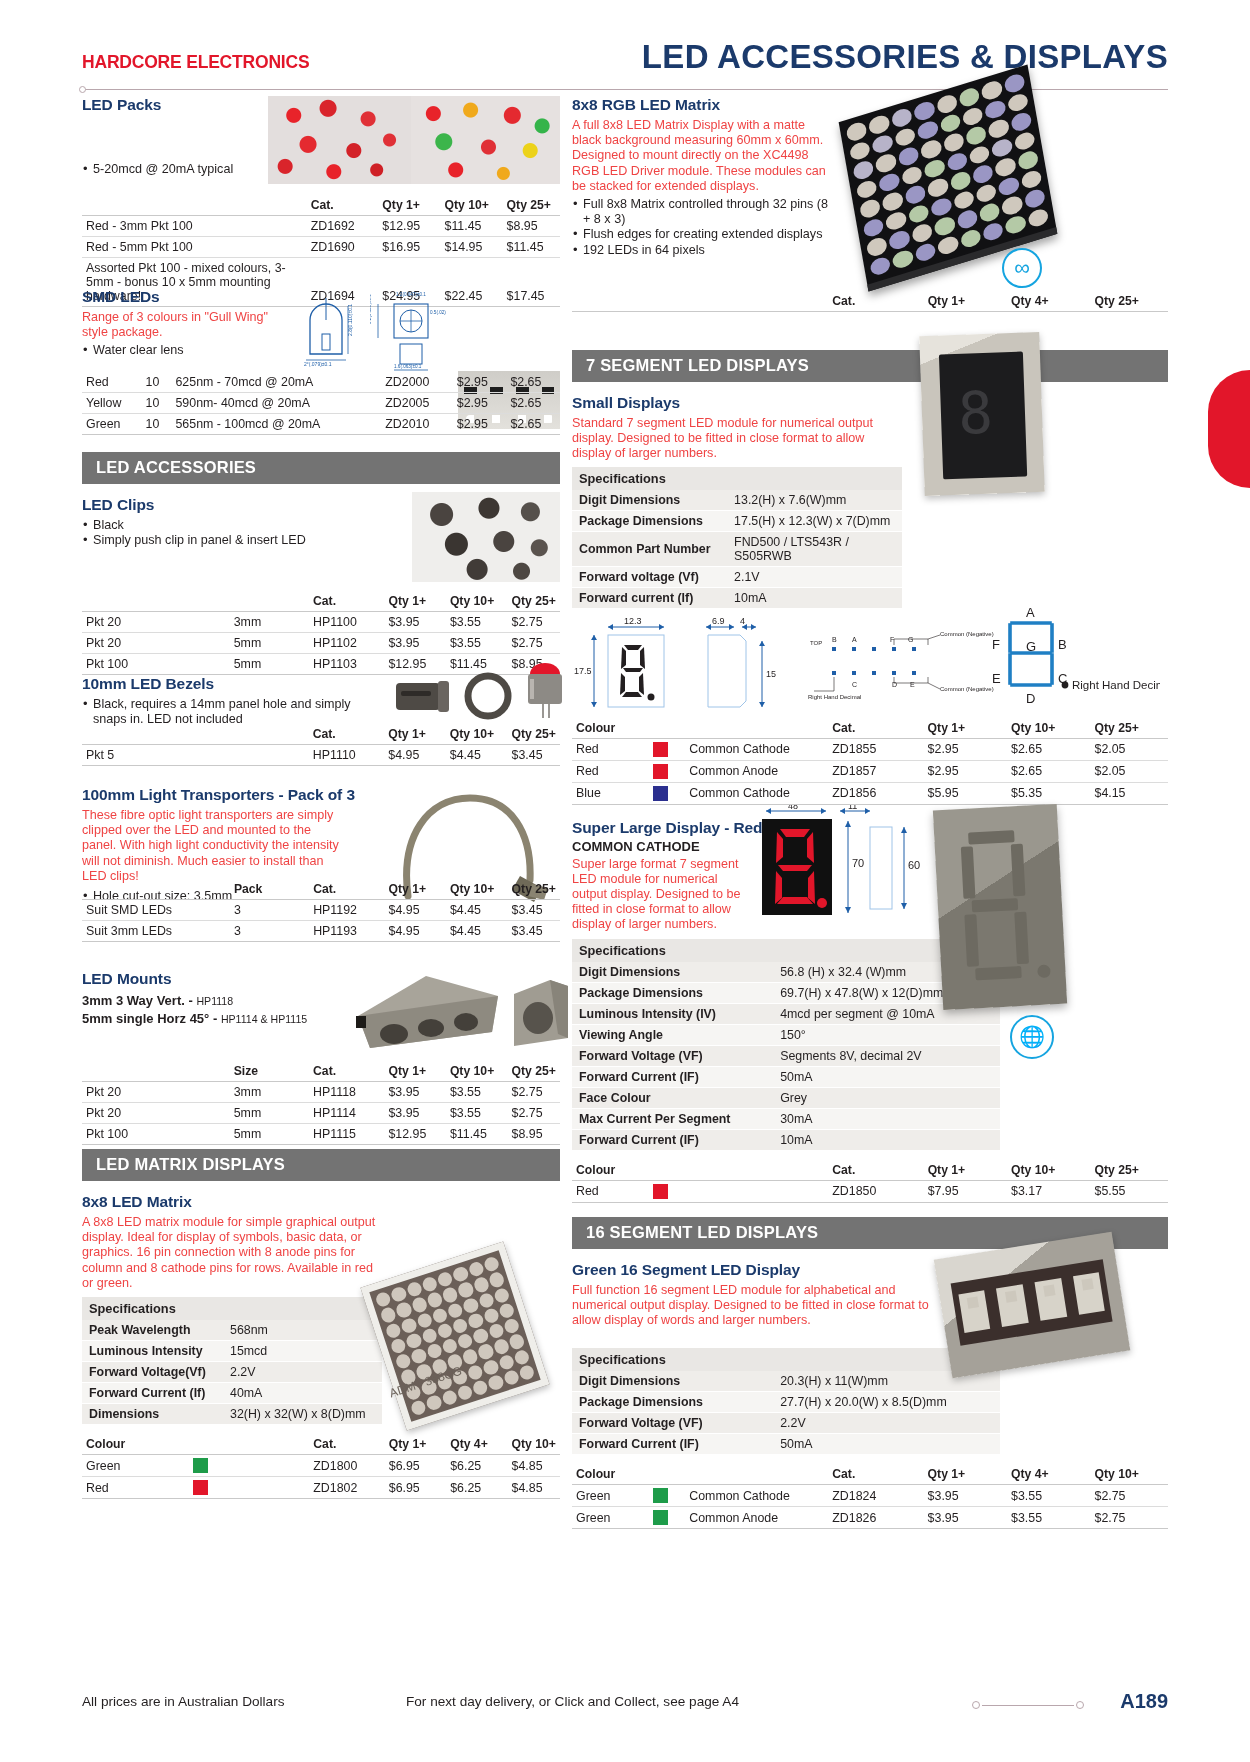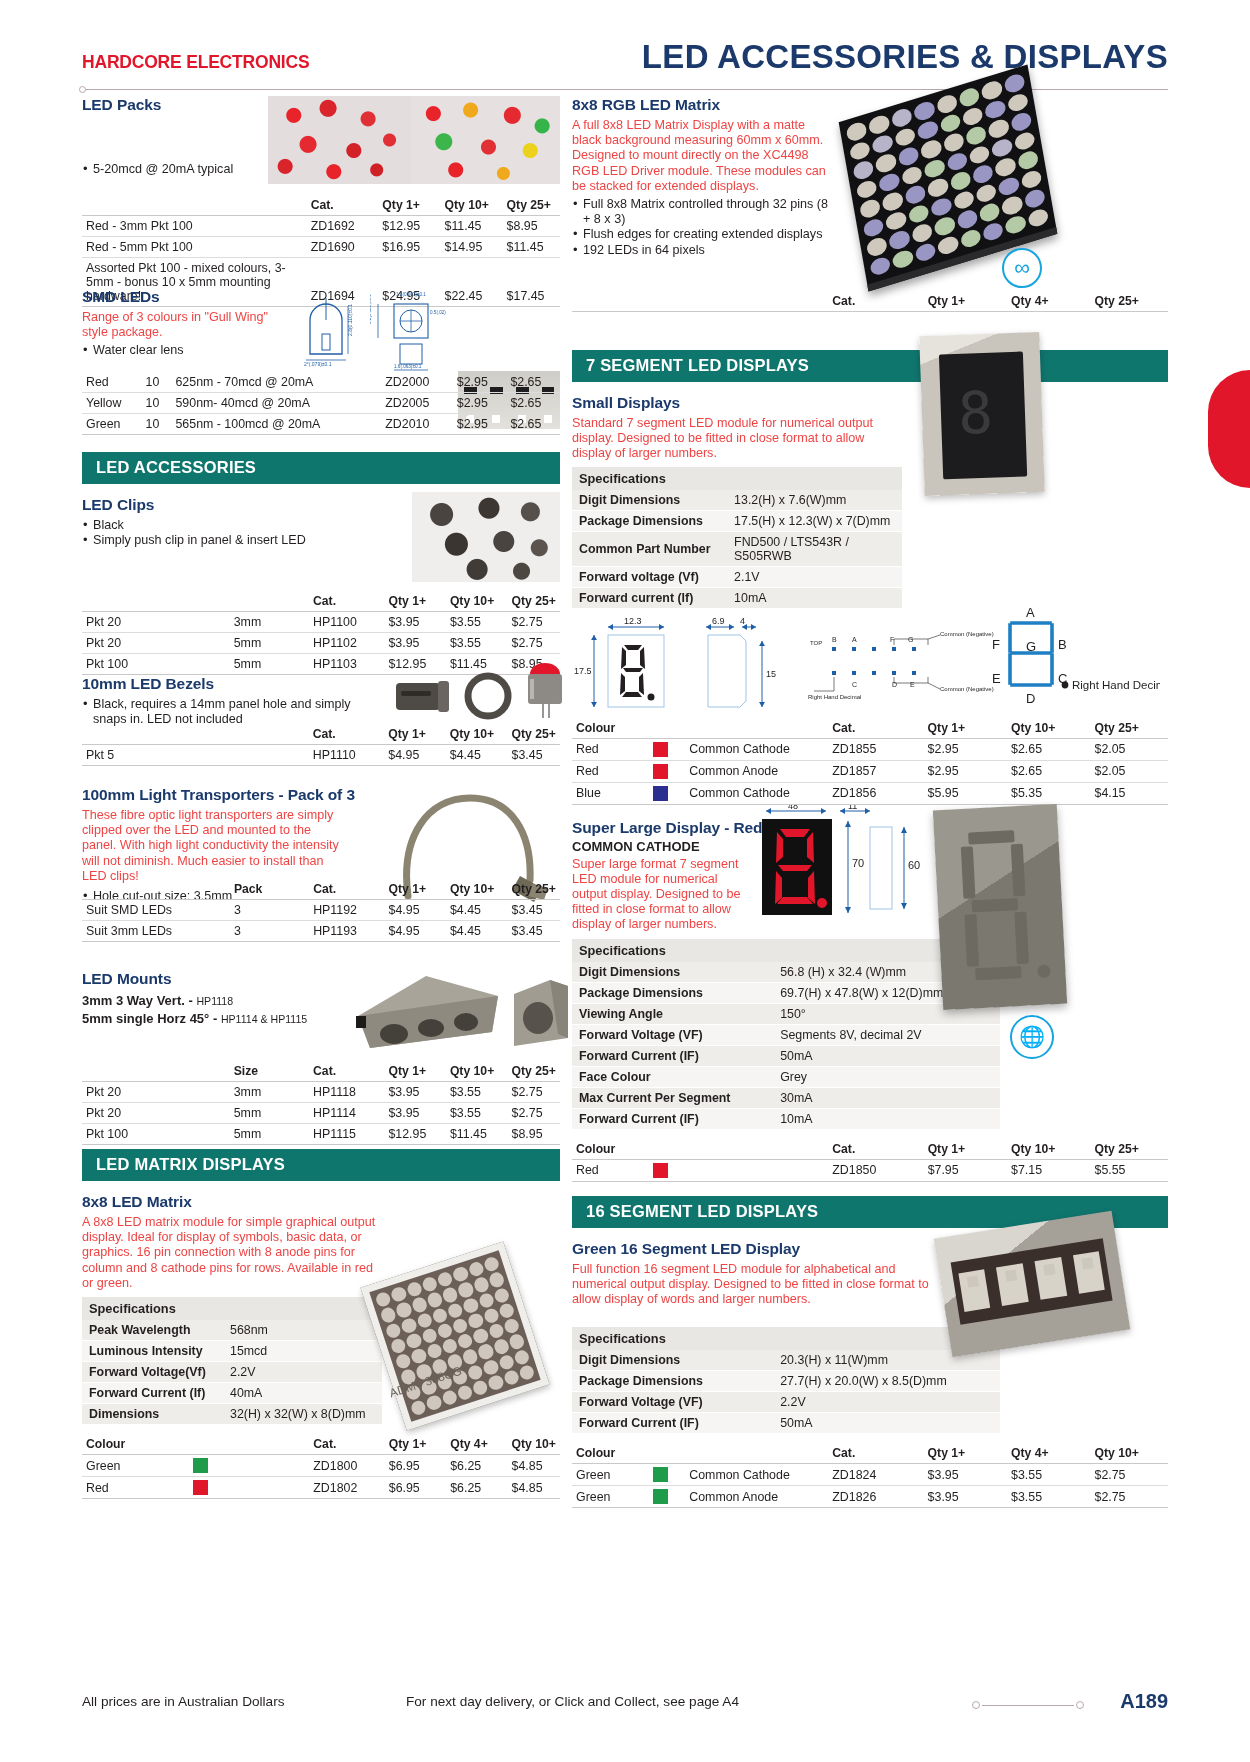--- a/index.html
+++ b/index.html
@@ -59,21 +59,21 @@
   ul.bullets { margin:2px 0 4px 0; padding:0; list-style:none; }
   ul.bullets li {
     font-size:12.6px; line-height:15.2px; padding-left:11px; position:relative;
   }
   ul.bullets li:before {
     content:"\2022"; position:absolute; left:1px; top:-1px; font-size:13px;
   }
 
   
   .sectionbar {
-    background:#0f766e; color:#ffffff;
+    background:#737373; color:#ffffff;
     font-size:16.5px; font-weight:bold; letter-spacing:0.2px;
     padding:6px 14px 7px 14px;
     margin:14px 0 12px 0;
   }
 
   
   table.price {
     width:100%; border-collapse:collapse; font-size:12.4px;
   }
   table.price th {
@@ -1064,20 +1064,24 @@
         <tbody>
             <tr>
           <td class="k">Digit Dimensions</td>
           <td>56.8 (H) x 32.4 (W)mm</td>
         </tr>
         <tr>
           <td class="k">Package Dimensions</td>
           <td>69.7(H) x 47.8(W) x 12(D)mm</td>
         </tr>
         <tr>
+          <td class="k">Luminous Intensity (IV)</td>
+          <td>4mcd per segment @ 10mA</td>
+        </tr>
+        <tr>
           <td class="k">Viewing Angle</td>
           <td>150°</td>
         </tr>
         <tr>
           <td class="k">Forward Voltage (VF)</td>
           <td>Segments 8V, decimal 2V</td>
         </tr>
         <tr>
           <td class="k">Forward Current (IF)</td>
           <td>50mA</td>
@@ -1105,21 +1109,21 @@
           <th style="width:16%;">Cat.</th>
           <th style="width:14%;">Qty 1+</th>
           <th style="width:14%;">Qty 10+</th>
           <th style="width:13%;">Qty 25+</th>
         </tr>
         <tr>
           <td>Red</td>
           <td><span class="sw" style="background:#e2162a;"></span></td>
           <td>ZD1850</td>
           <td>$7.95</td>
-          <td>$7.15</td>
+          <td>$3.17</td>
           <td>$5.55</td>
         </tr>
       </tbody>
         </table>
     </div>
 
     <div class="sectionbar">16 SEGMENT LED DISPLAYS</div>
 
     <div style="position:relative;">
       <h2 class="prod">Green 16 Segment LED Display</h2>

